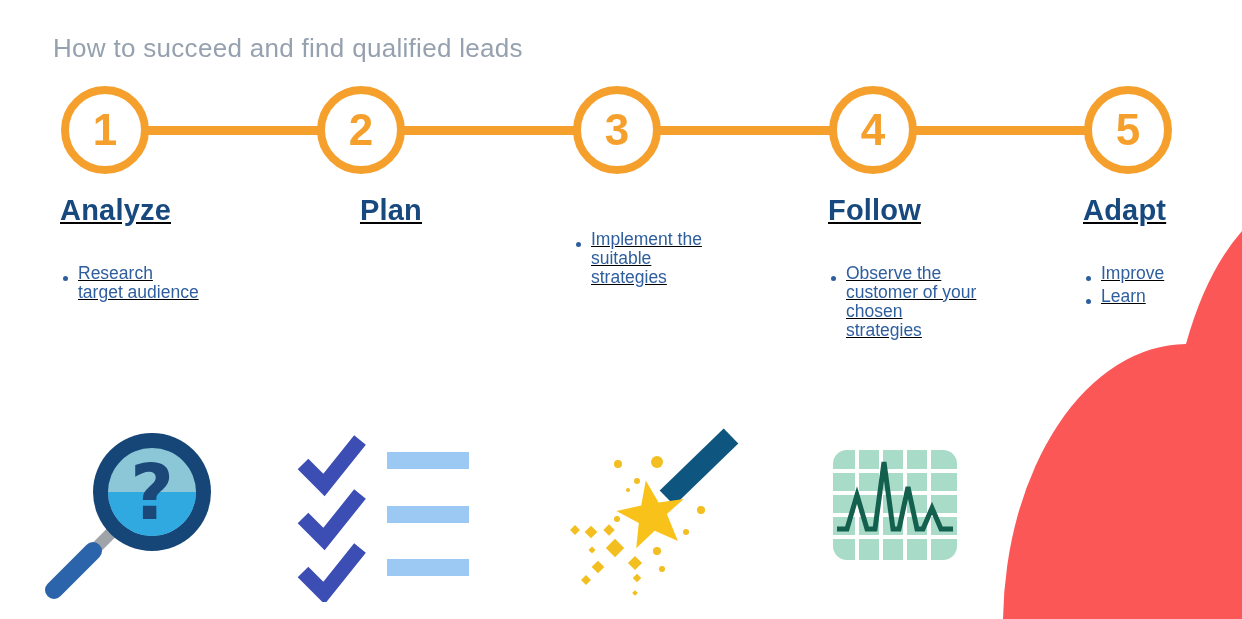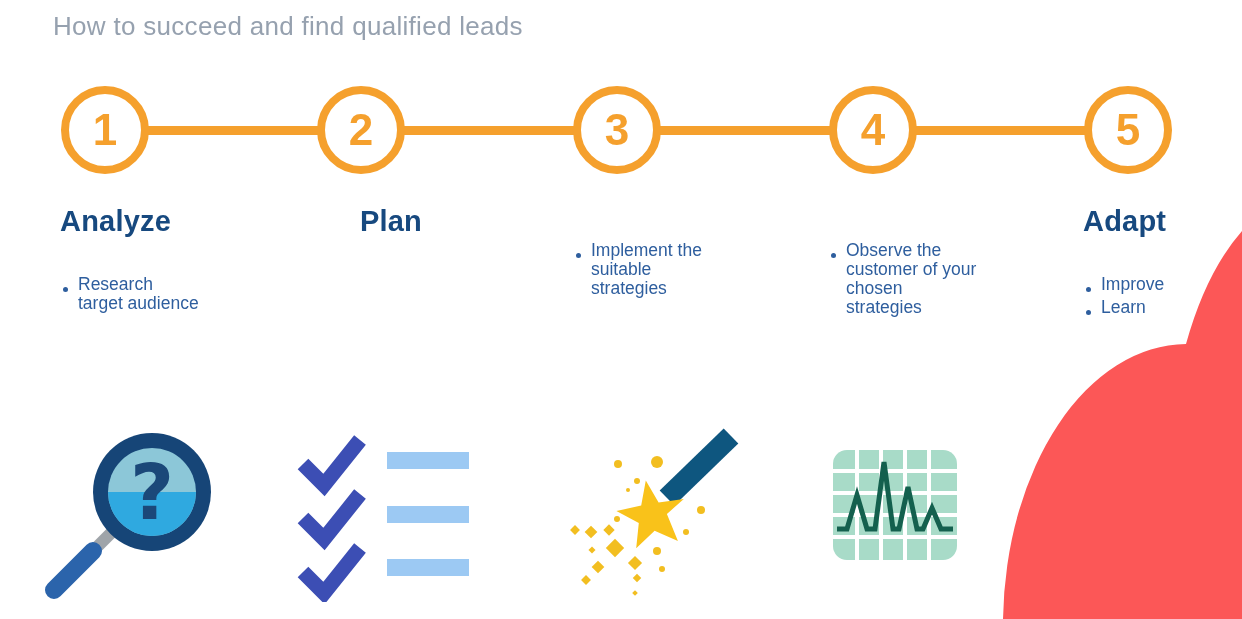--- a/index.html
+++ b/index.html
@@ -1,37 +1,37 @@
 <!DOCTYPE html>
 <html><head>
 <meta charset="utf-8">
 <style>
   html,body{margin:0;padding:0;background:#ffffff;}
   .canvas{
     position:relative;width:1242px;height:619px;overflow:hidden;
     background:#ffffff;font-family:"Liberation Sans", sans-serif;
   }
   .page-title{
-    position:absolute;left:53px;top:11px;margin:0;
+    position:absolute;left:53px;top:33px;margin:0;
     font-size:26px;font-weight:400;color:#96A1AF;letter-spacing:.3px;white-space:nowrap;
   }
   .timeline-line{
     position:absolute;left:105px;top:126px;width:1023px;height:9px;
     background:#F5A02D;border-radius:4px;
   }
   .step-circle{
     position:absolute;top:86px;width:72px;height:72px;border:8px solid #F5A02D;
     border-radius:50%;background:#ffffff;display:flex;align-items:center;justify-content:center;
   }
   .step-circle span{
     font-size:44px;font-weight:bold;color:#F5A02D;line-height:1;
     font-family:"Liberation Sans", sans-serif;
   }
   .c1{left:61px;} .c2{left:317px;} .c3{left:573px;} .c4{left:829px;} .c5{left:1084px;}
-  .step-col{position:absolute;top:204px;}
+  .step-col{position:absolute;top:193px;text-decoration:underline;}
   .s1{left:60px;width:140px;} .s2{left:316px;width:150px;text-align:center;} .s3{left:573px;width:158px;}
   .s4{left:828px;width:150px;} .s5{left:1083px;width:120px;}
   .step-col h2{
     margin:0;font-size:29px;line-height:34px;font-weight:800;color:#17497F;
     letter-spacing:.2px;white-space:nowrap;
   }
   .step-col ul{
     list-style:none;margin:37px 0 0 0;padding:0;
   }
   .step-col li{
@@ -81,20 +81,21 @@
     <h2>Plan</h2>
   </div>
 
   <div class="step-col s3">
     <ul>
       <li>Implement the suitable strategies</li>
     </ul>
   </div>
 
   <div class="step-col s4">
+    <h2>Follow</h2>
     <ul>
       <li>Observe the customer of your chosen strategies</li>
     </ul>
   </div>
 
   <div class="step-col s5">
     <h2>Adapt</h2>
     <ul>
       <li>Improve</li>
       <li>Learn</li>

